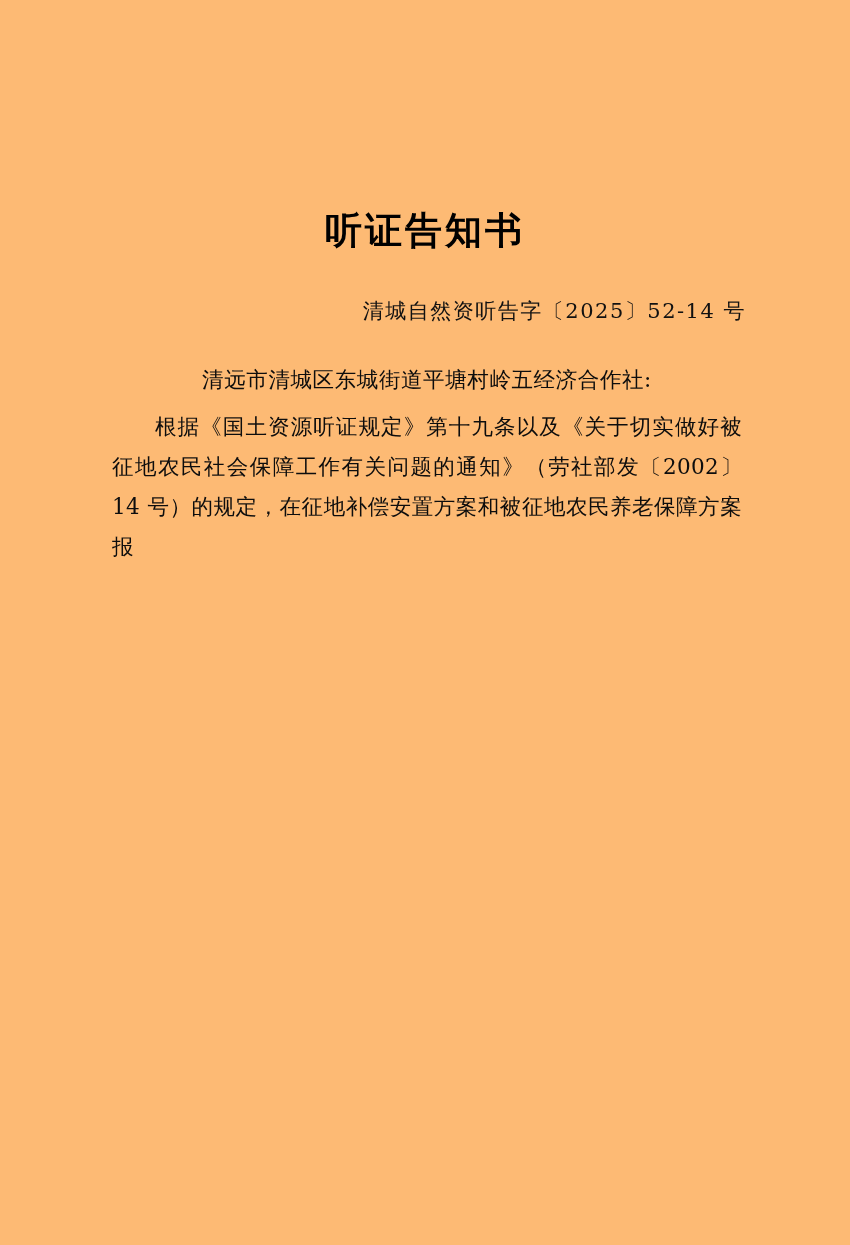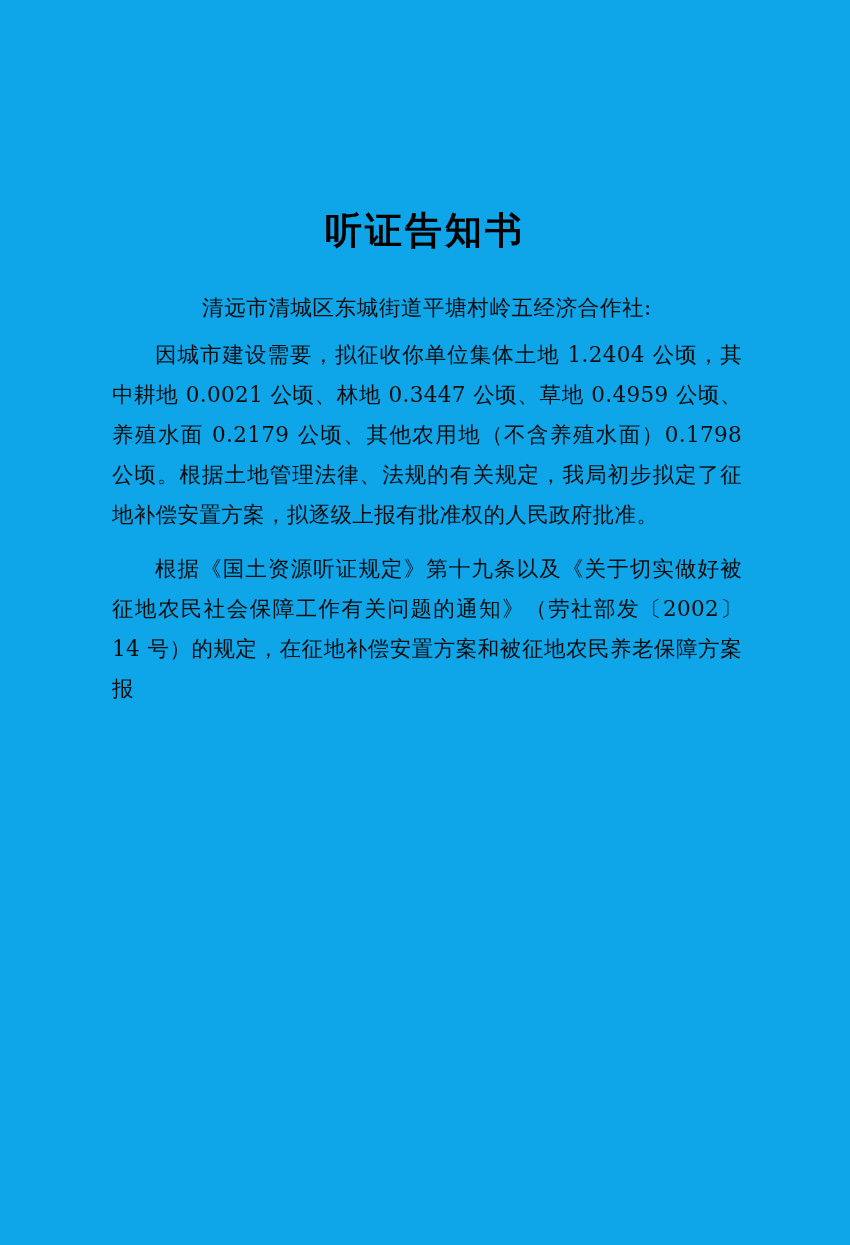--- a/index.html
+++ b/index.html
@@ -14,21 +14,21 @@
     overflow: hidden;
     font-family: "DejaVu Serif", "Liberation Serif", serif;
     color: #000000;
     -webkit-font-smoothing: antialiased;
   }
 
   .page {
     position: relative;
     width: 850px;
     height: 1245px;
-    background: #0ea5e9;
+    background: #fdba74;
     box-sizing: border-box;
   }
 
   
   .doc-title {
     margin: 0;
     padding-top: 208px;
     text-align: center;
     font-family: "DejaVu Sans", "Liberation Sans", sans-serif;
     font-weight: 700;
@@ -92,25 +92,25 @@
   }
 </style>
 </head>
 <body>
 
 <div class="page">
   <div class="clip">
 
     <h1 class="doc-title">听证告知书</h1>
 
+    <div class="doc-number">清城自然资听告字〔2025〕52-14 号</div>
 
     <div class="body-block">
 
       <div class="addressee">清远市清城区东城街道平塘村岭五经济合作社:</div>
 
-      <p class="para">因城市建设需要，拟征收你单位集体土地 1.2404 公顷，其中耕地 0.0021 公顷、林地 0.3447 公顷、草地 0.4959 公顷、养殖水面 0.2179 公顷、其他农用地（不含养殖水面）0.1798 公顷。根据土地管理法律、法规的有关规定，我局初步拟定了征地补偿安置方案，拟逐级上报有批准权的人民政府批准。</p>
 
 
       <p class="para">根据《国土资源听证规定》第十九条以及《关于切实做好被征地农民社会保障工作有关问题的通知》（劳社部发〔2002〕14 号）的规定，在征地补偿安置方案和被征地农民养老保障方案报</p>
 
     </div>
   </div>
 </div>
 
 </body></html>

